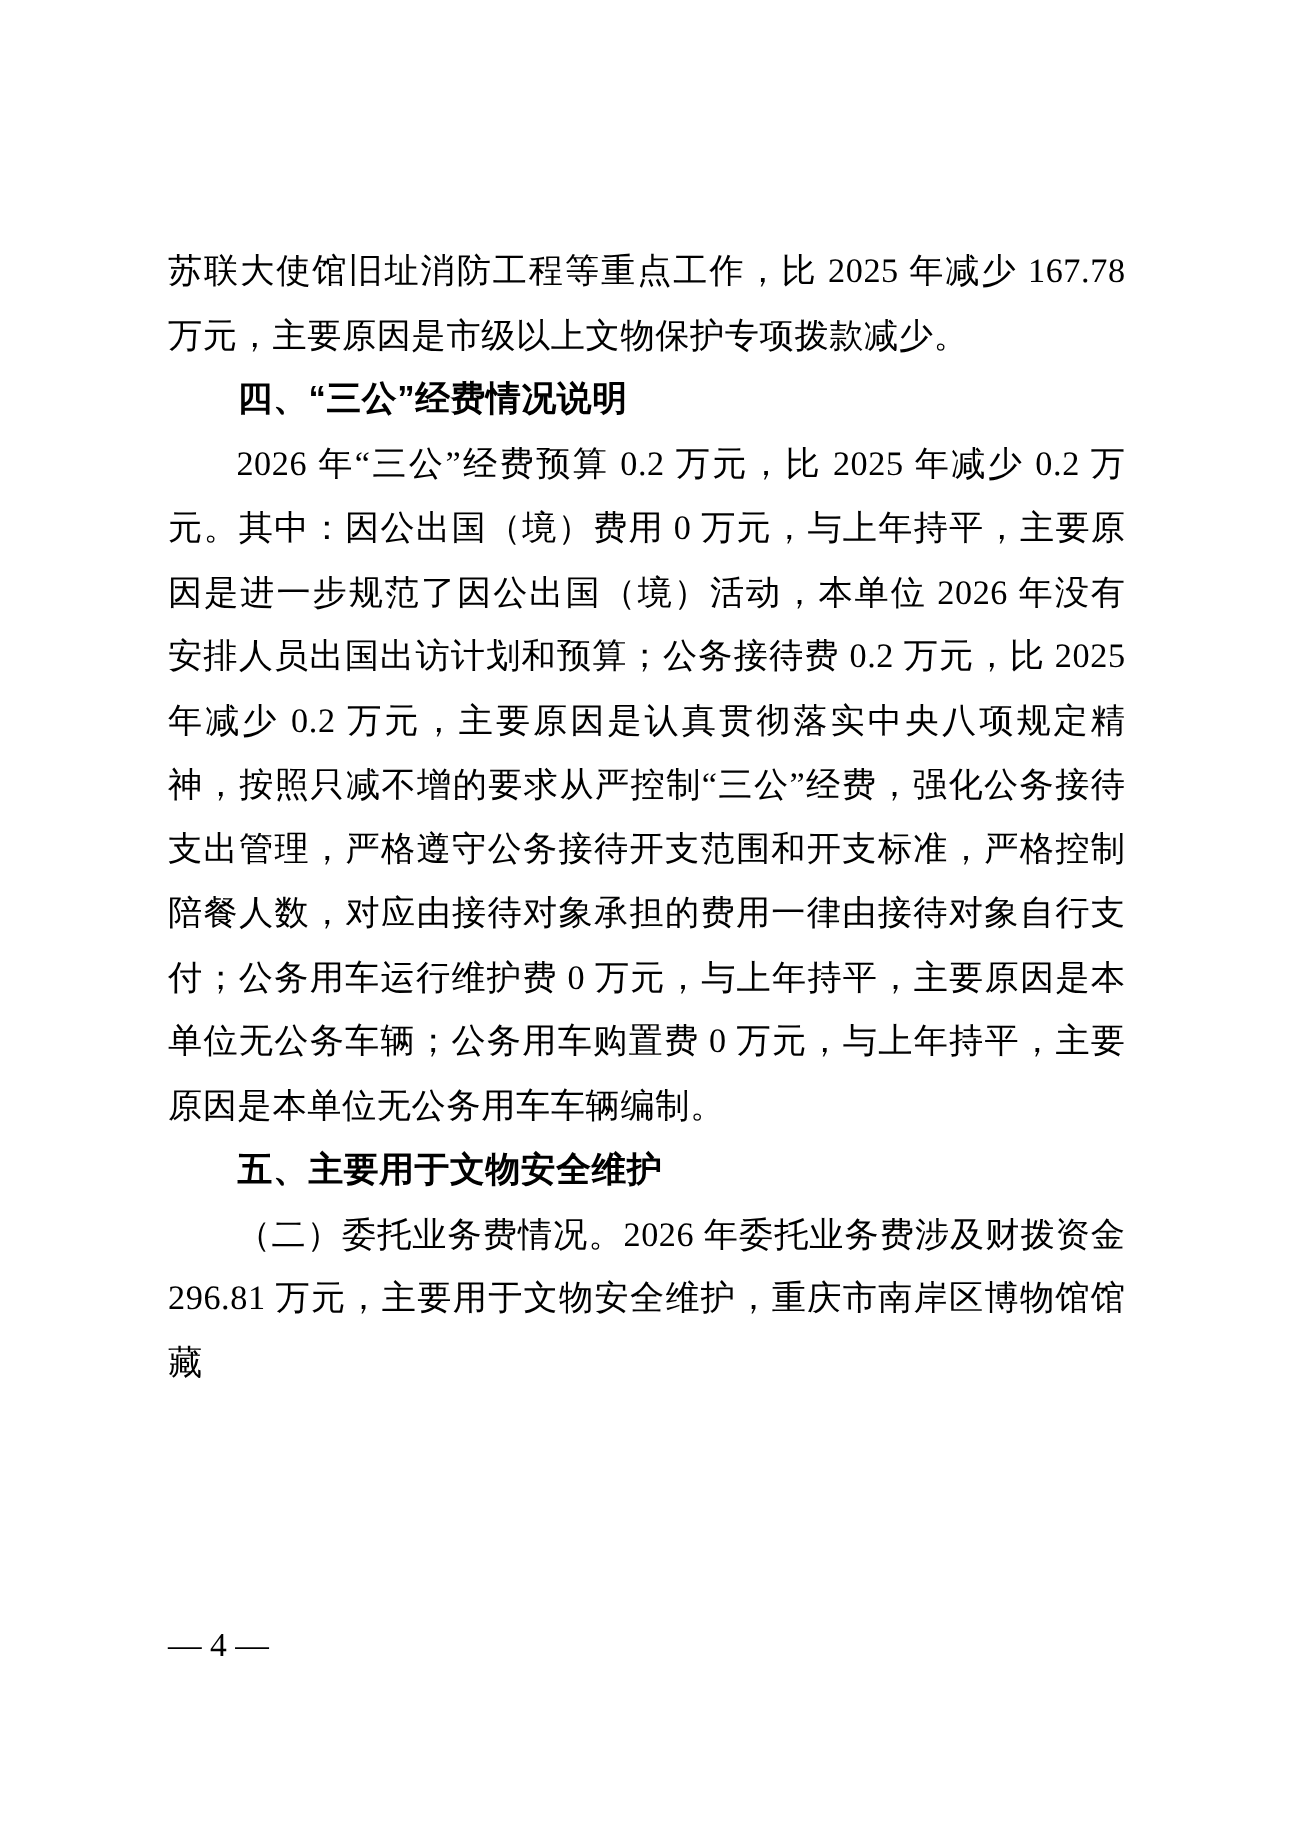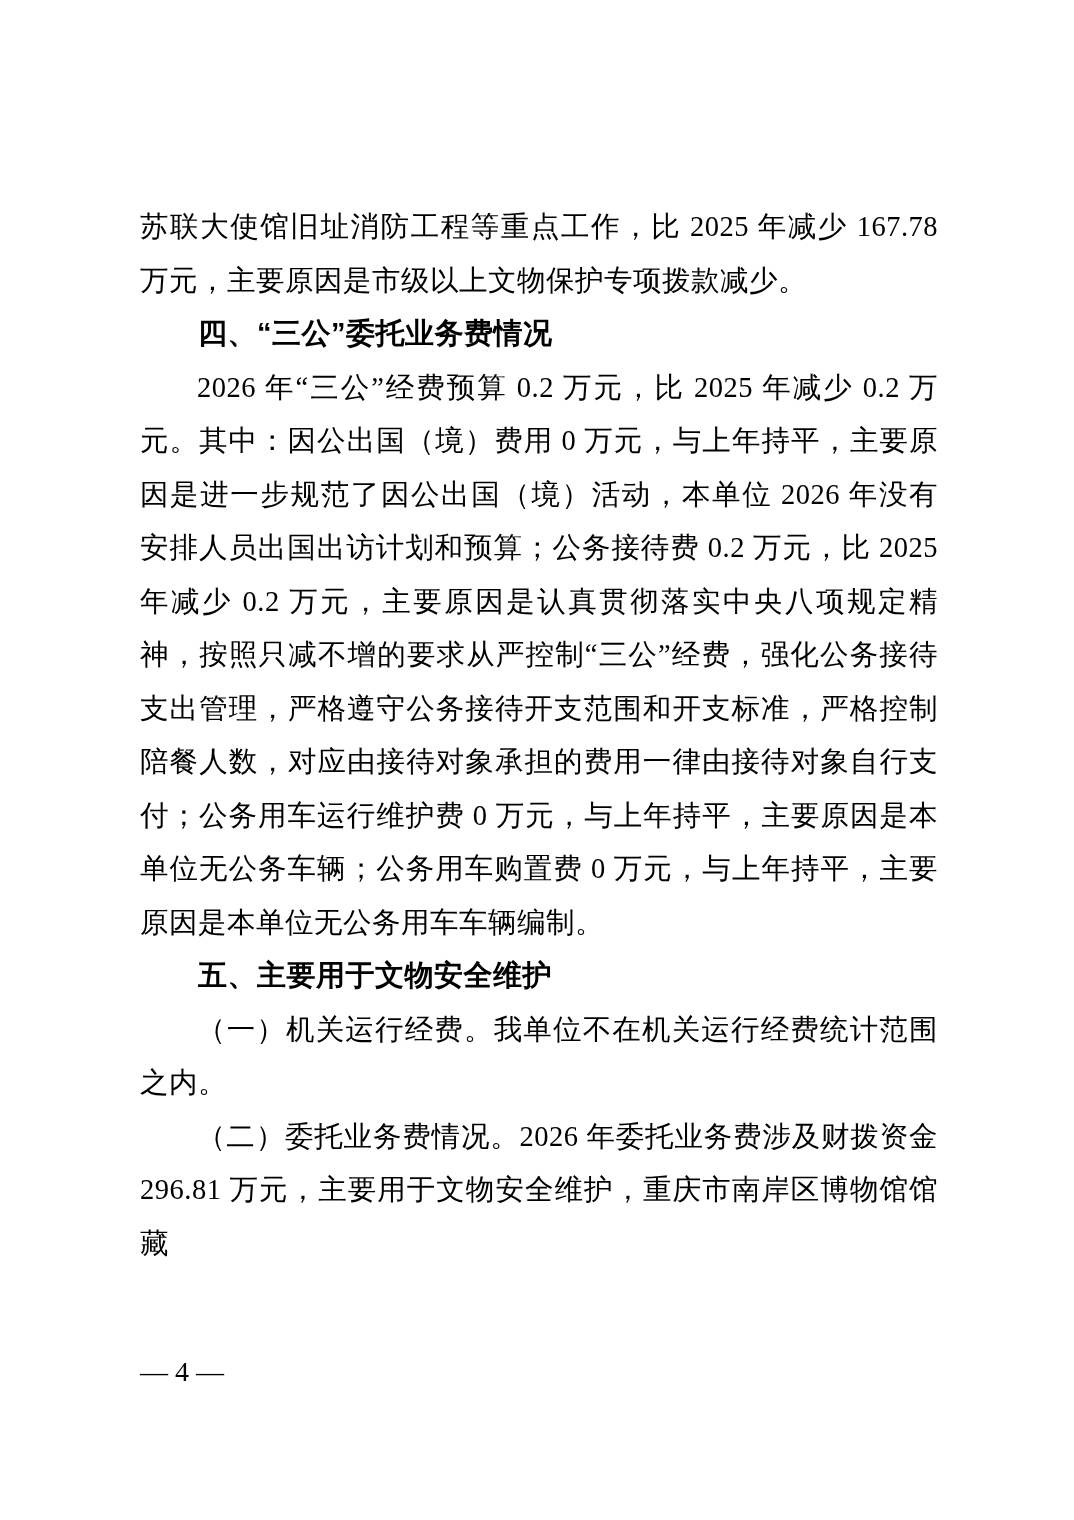--- a/index.html
+++ b/index.html
@@ -59,20 +59,19 @@
     font-family: "Liberation Serif", serif;
     color: #000000;
   }
 </style>
 </head>
 <body>
 
 <div class="page">
   <div class="content">
     <p class="body-para no-indent">苏联大使馆旧址消防工程等重点工作，比 2025 年减少 167.78 万元，主要原因是市级以上文物保护专项拨款减少。</p>
-    <h2 class="section-heading">四、“三公”委托业务费情况</h2>
+    <h2 class="section-heading">四、“三公”经费情况说明</h2>
     <p class="body-para">2026 年“三公”经费预算 0.2 万元，比 2025 年减少 0.2 万元。其中：因公出国（境）费用 0 万元，与上年持平，主要原因是进一步规范了因公出国（境）活动，本单位 2026 年没有安排人员出国出访计划和预算；公务接待费 0.2 万元，比 2025 年减少 0.2 万元，主要原因是认真贯彻落实中央八项规定精神，按照只减不增的要求从严控制“三公”经费，强化公务接待支出管理，严格遵守公务接待开支范围和开支标准，严格控制陪餐人数，对应由接待对象承担的费用一律由接待对象自行支付；公务用车运行维护费 0 万元，与上年持平，主要原因是本单位无公务车辆；公务用车购置费 0 万元，与上年持平，主要原因是本单位无公务用车车辆编制。</p>
     <h2 class="section-heading">五、主要用于文物安全维护</h2>
-    <p class="body-para">（一）机关运行经费。我单位不在机关运行经费统计范围之内。</p>
     <p class="body-para">（二）委托业务费情况。2026 年委托业务费涉及财拨资金 296.81 万元，主要用于文物安全维护，重庆市南岸区博物馆馆藏</p>
   </div>
   <div class="footer">— 4 —</div>
 </div>
 
 </body></html>

